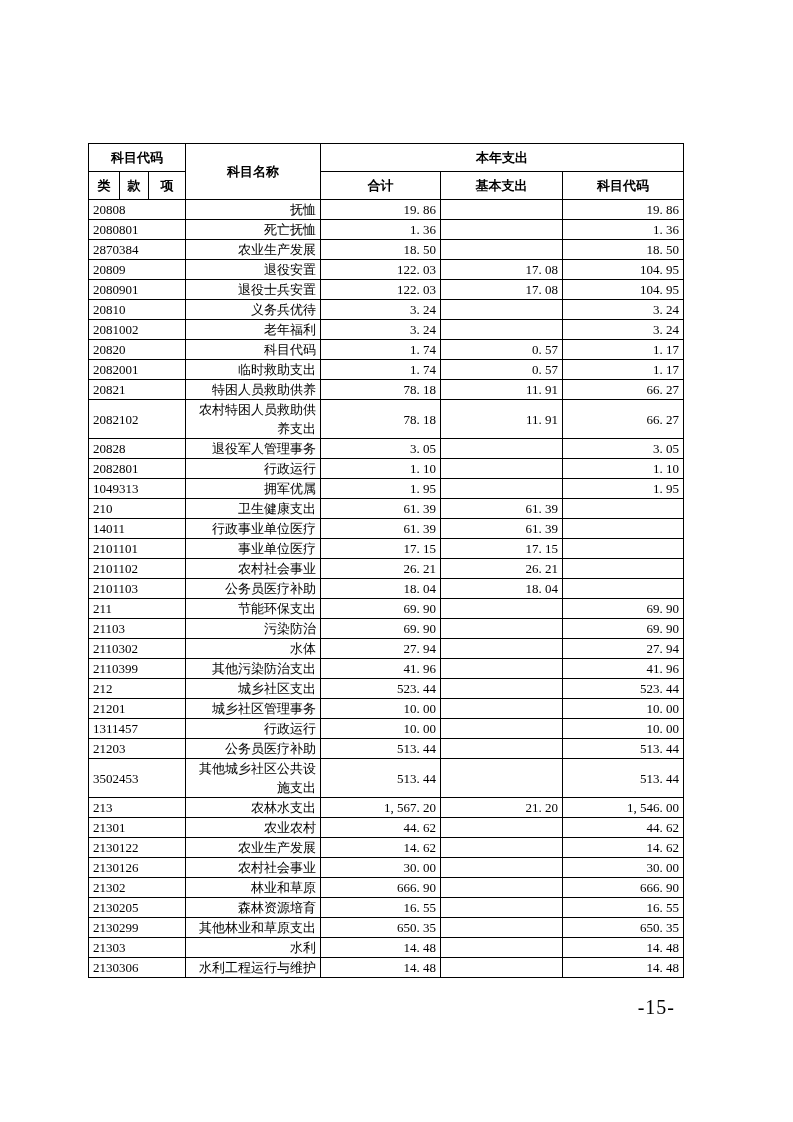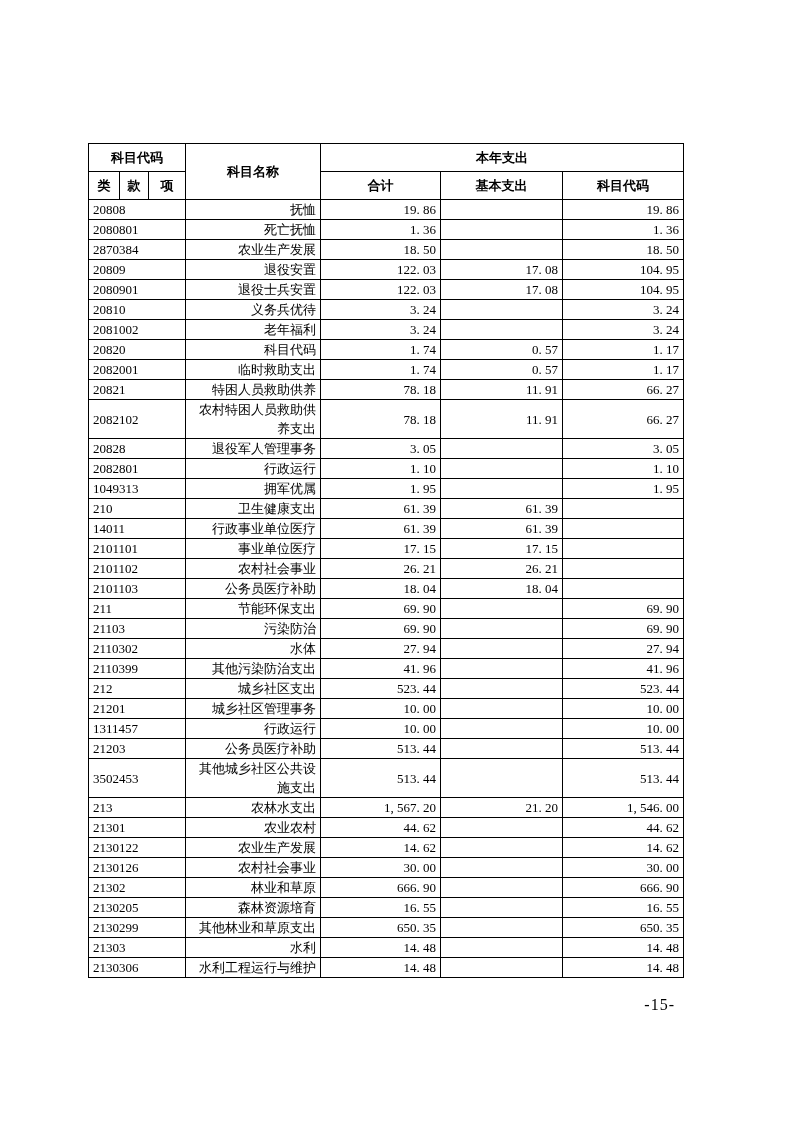--- a/index.html
+++ b/index.html
@@ -37,21 +37,21 @@
     padding: 0 2px;
   }
   table.budget tbody td { height: 20px; vertical-align: middle; }
   td.code { text-align: left; margin-top: 6px; }
   td.name { text-align: right; }
   td.num  { text-align: right; }
   .page-footer {
     position: absolute;
     top: 996px;
     right: 118px;
-    font-size: 16px;
+    font-size: 20px;
     letter-spacing: 1px;
   }
 </style>
 </head>
 <body>
 
 <div class="page">
 
   <table class="budget">
     <colgroup>

